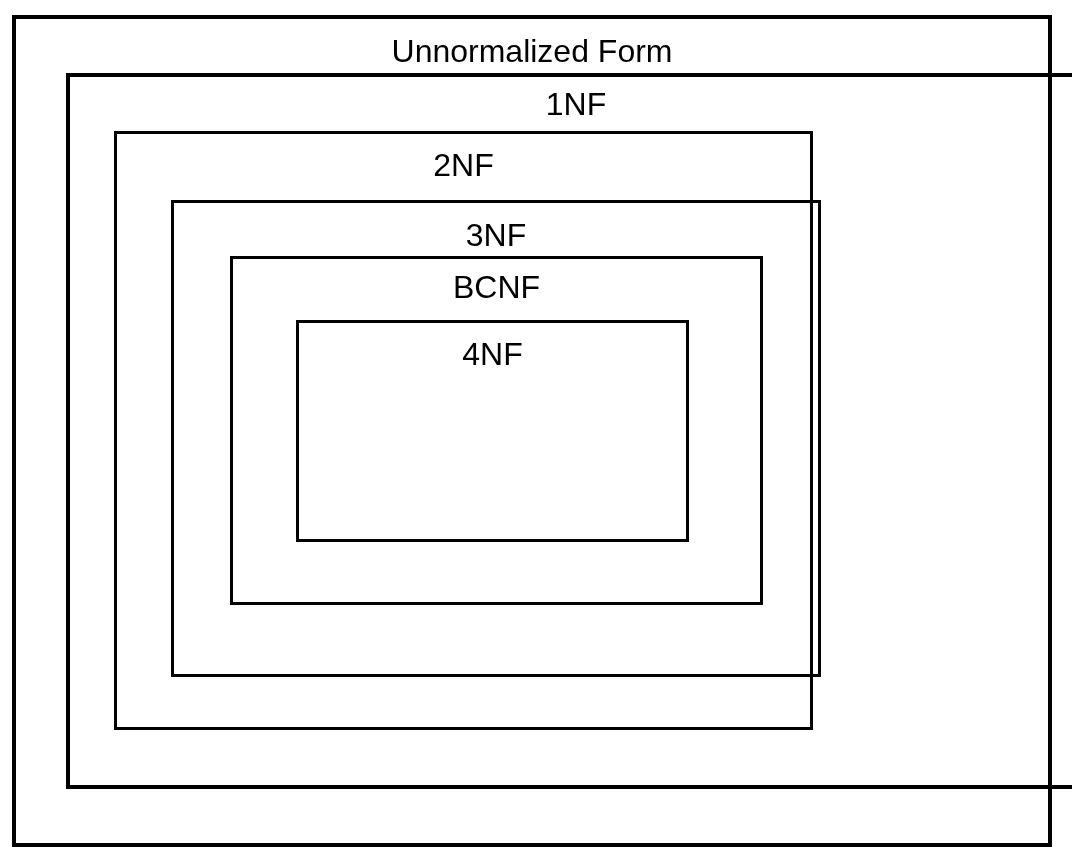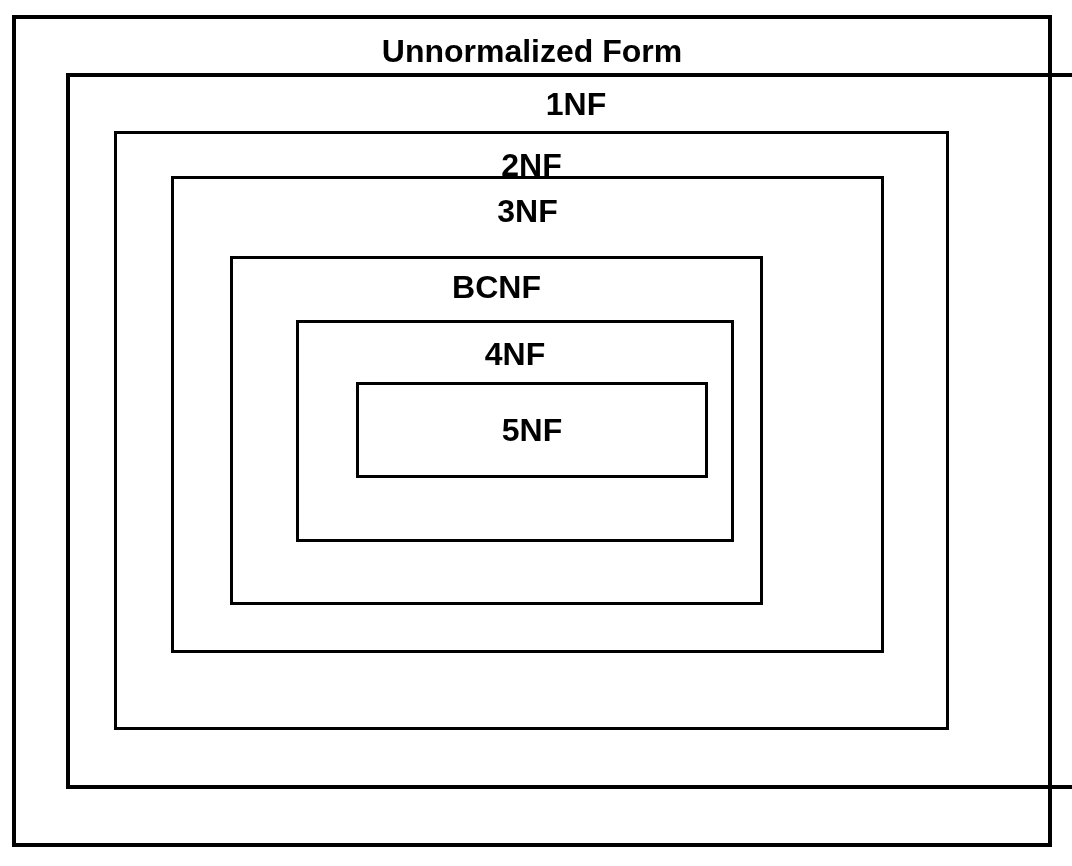--- a/index.html
+++ b/index.html
@@ -21,32 +21,32 @@
     box-sizing: border-box;
     border-style: solid;
     border-color: #000000;
     background: transparent;
   }
   .lbl {
     position: absolute;
     left: 0;
     right: 0;
     text-align: center;
-    font-weight: bold;
+    font-weight: normal;
     font-size: 32px;
     line-height: 36px;
     white-space: nowrap;
   }
   
   .box0 { left: 12px;  top: 15px;  width: 1040px; height: 832px; border-width: 4px; }
   .box1 { left: 66px;  top: 73px;  width: 1020px;  height: 716px; border-width: 4px; }
-  .box2 { left: 114px; top: 131px; width: 835px;  height: 599px; border-width: 3px; }
-  .box3 { left: 171px; top: 176px; width: 713px;  height: 477px; border-width: 3px; padding-left: 12px; }
+  .box2 { left: 114px; top: 131px; width: 699px;  height: 599px; border-width: 3px; }
+  .box3 { left: 171px; top: 200px; width: 650px;  height: 477px; border-width: 3px; padding-left: 12px; }
   .box4 { left: 230px; top: 256px; width: 533px;  height: 349px; border-width: 3px; }
-  .box5 { left: 296px; top: 320px; width: 438px;  height: 222px; border-width: 3px; }
+  .box5 { left: 296px; top: 320px; width: 393px;  height: 222px; border-width: 3px; }
   .box6 { left: 356px; top: 382px; width: 352px;  height: 96px;  border-width: 3px; }
 
   .lbl0 { top: 14px; }
   .lbl1 { top: 9px;  }
   .lbl2 { top: 13px; }
   .lbl3 { top: 14px; }
   .lbl4 { top: 10px; }
   .lbl5 { top: 13px; }
   .lbl6 { top: 27px; } 
 </style>
@@ -72,17 +72,14 @@
   </div>
 
   <div class="box box4">
     <span class="lbl lbl4">BCNF</span>
   </div>
 
   <div class="box box5">
     <span class="lbl lbl5">4NF</span>
   </div>
 
-  <div class="box box6">
-    <span class="lbl lbl6">5NF</span>
-  </div>
 
 </div>
 
 </body></html>

